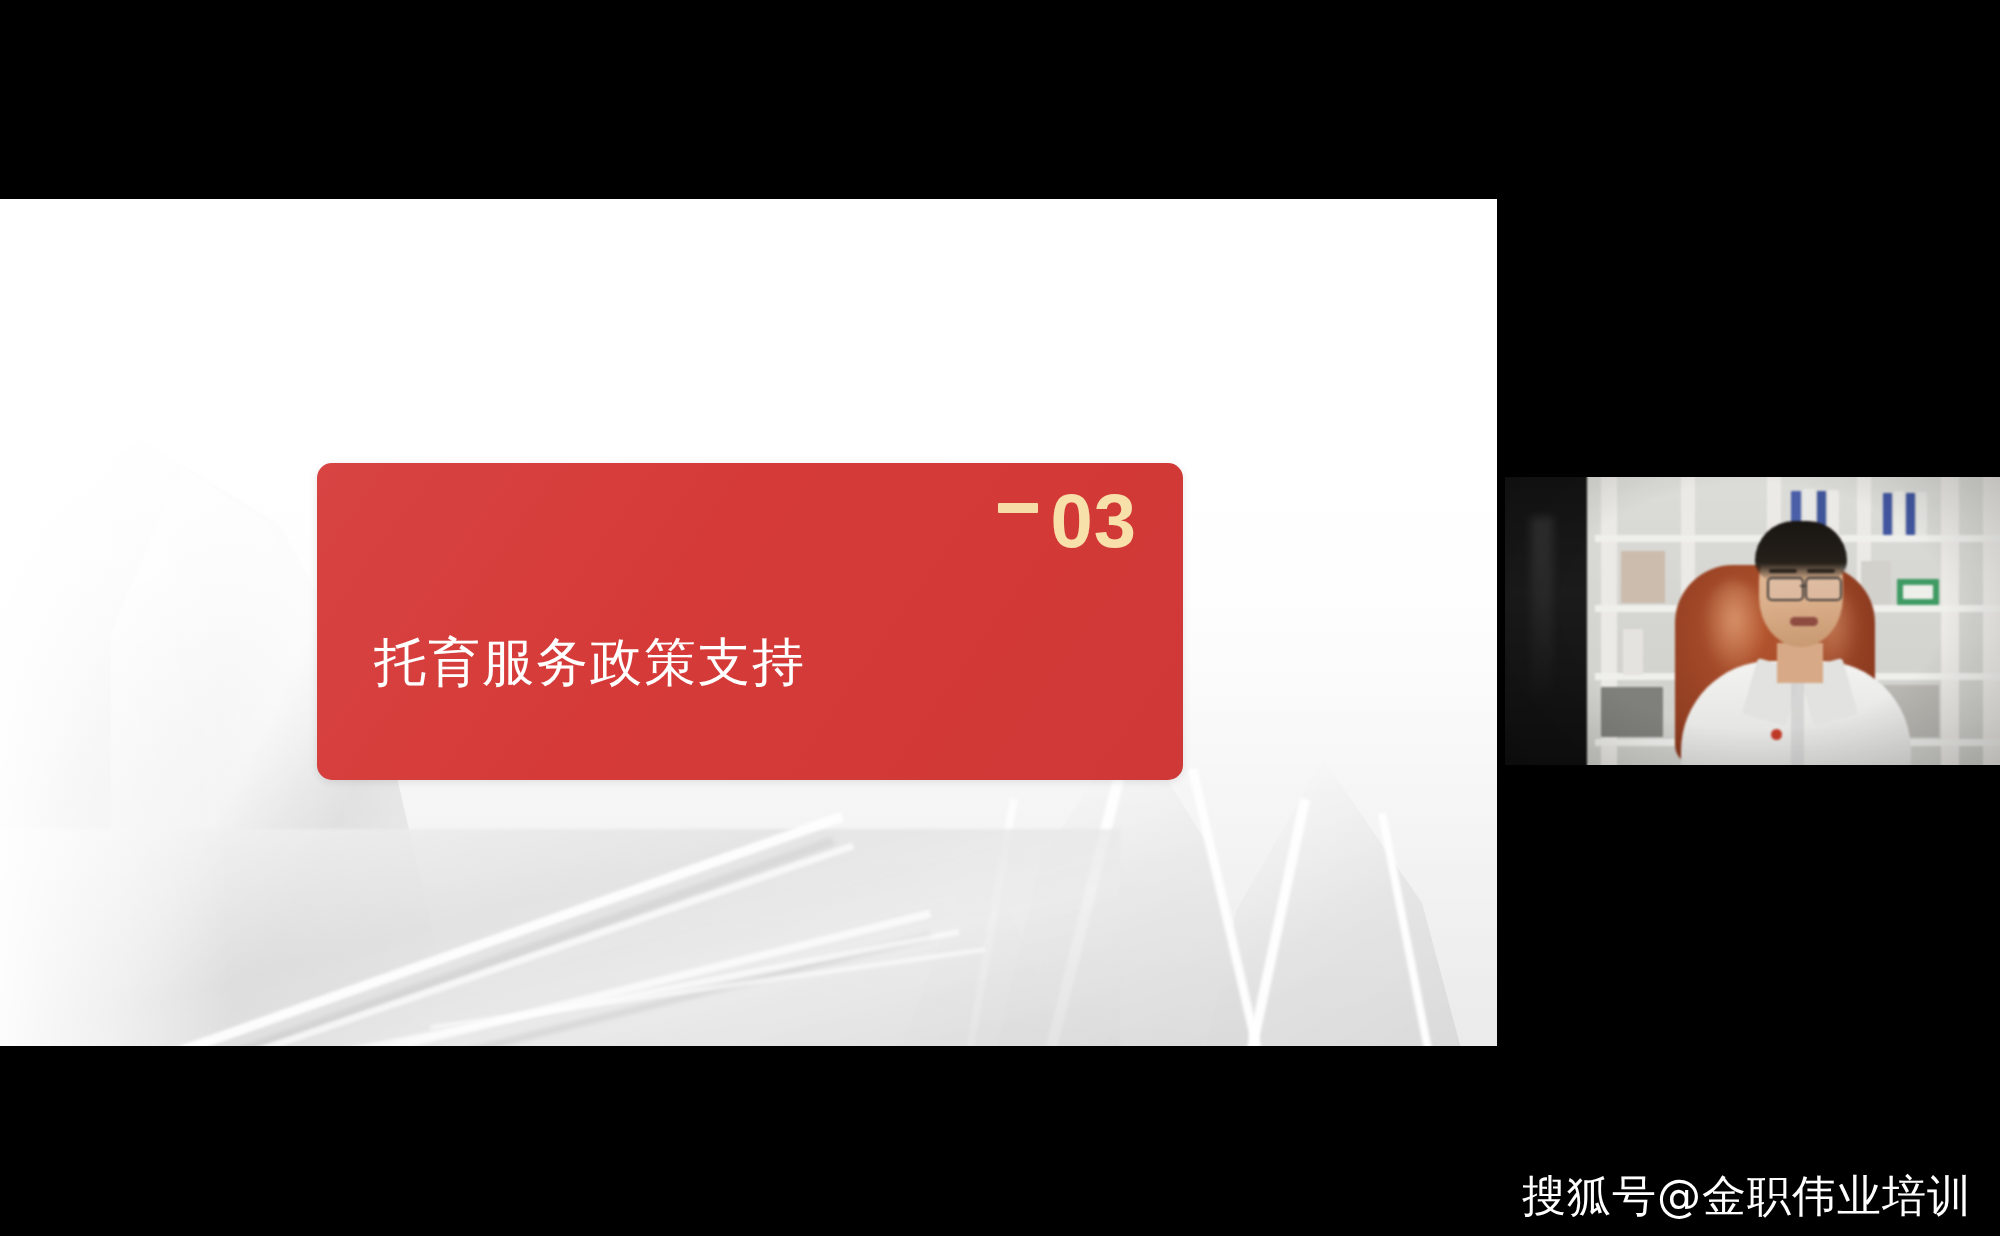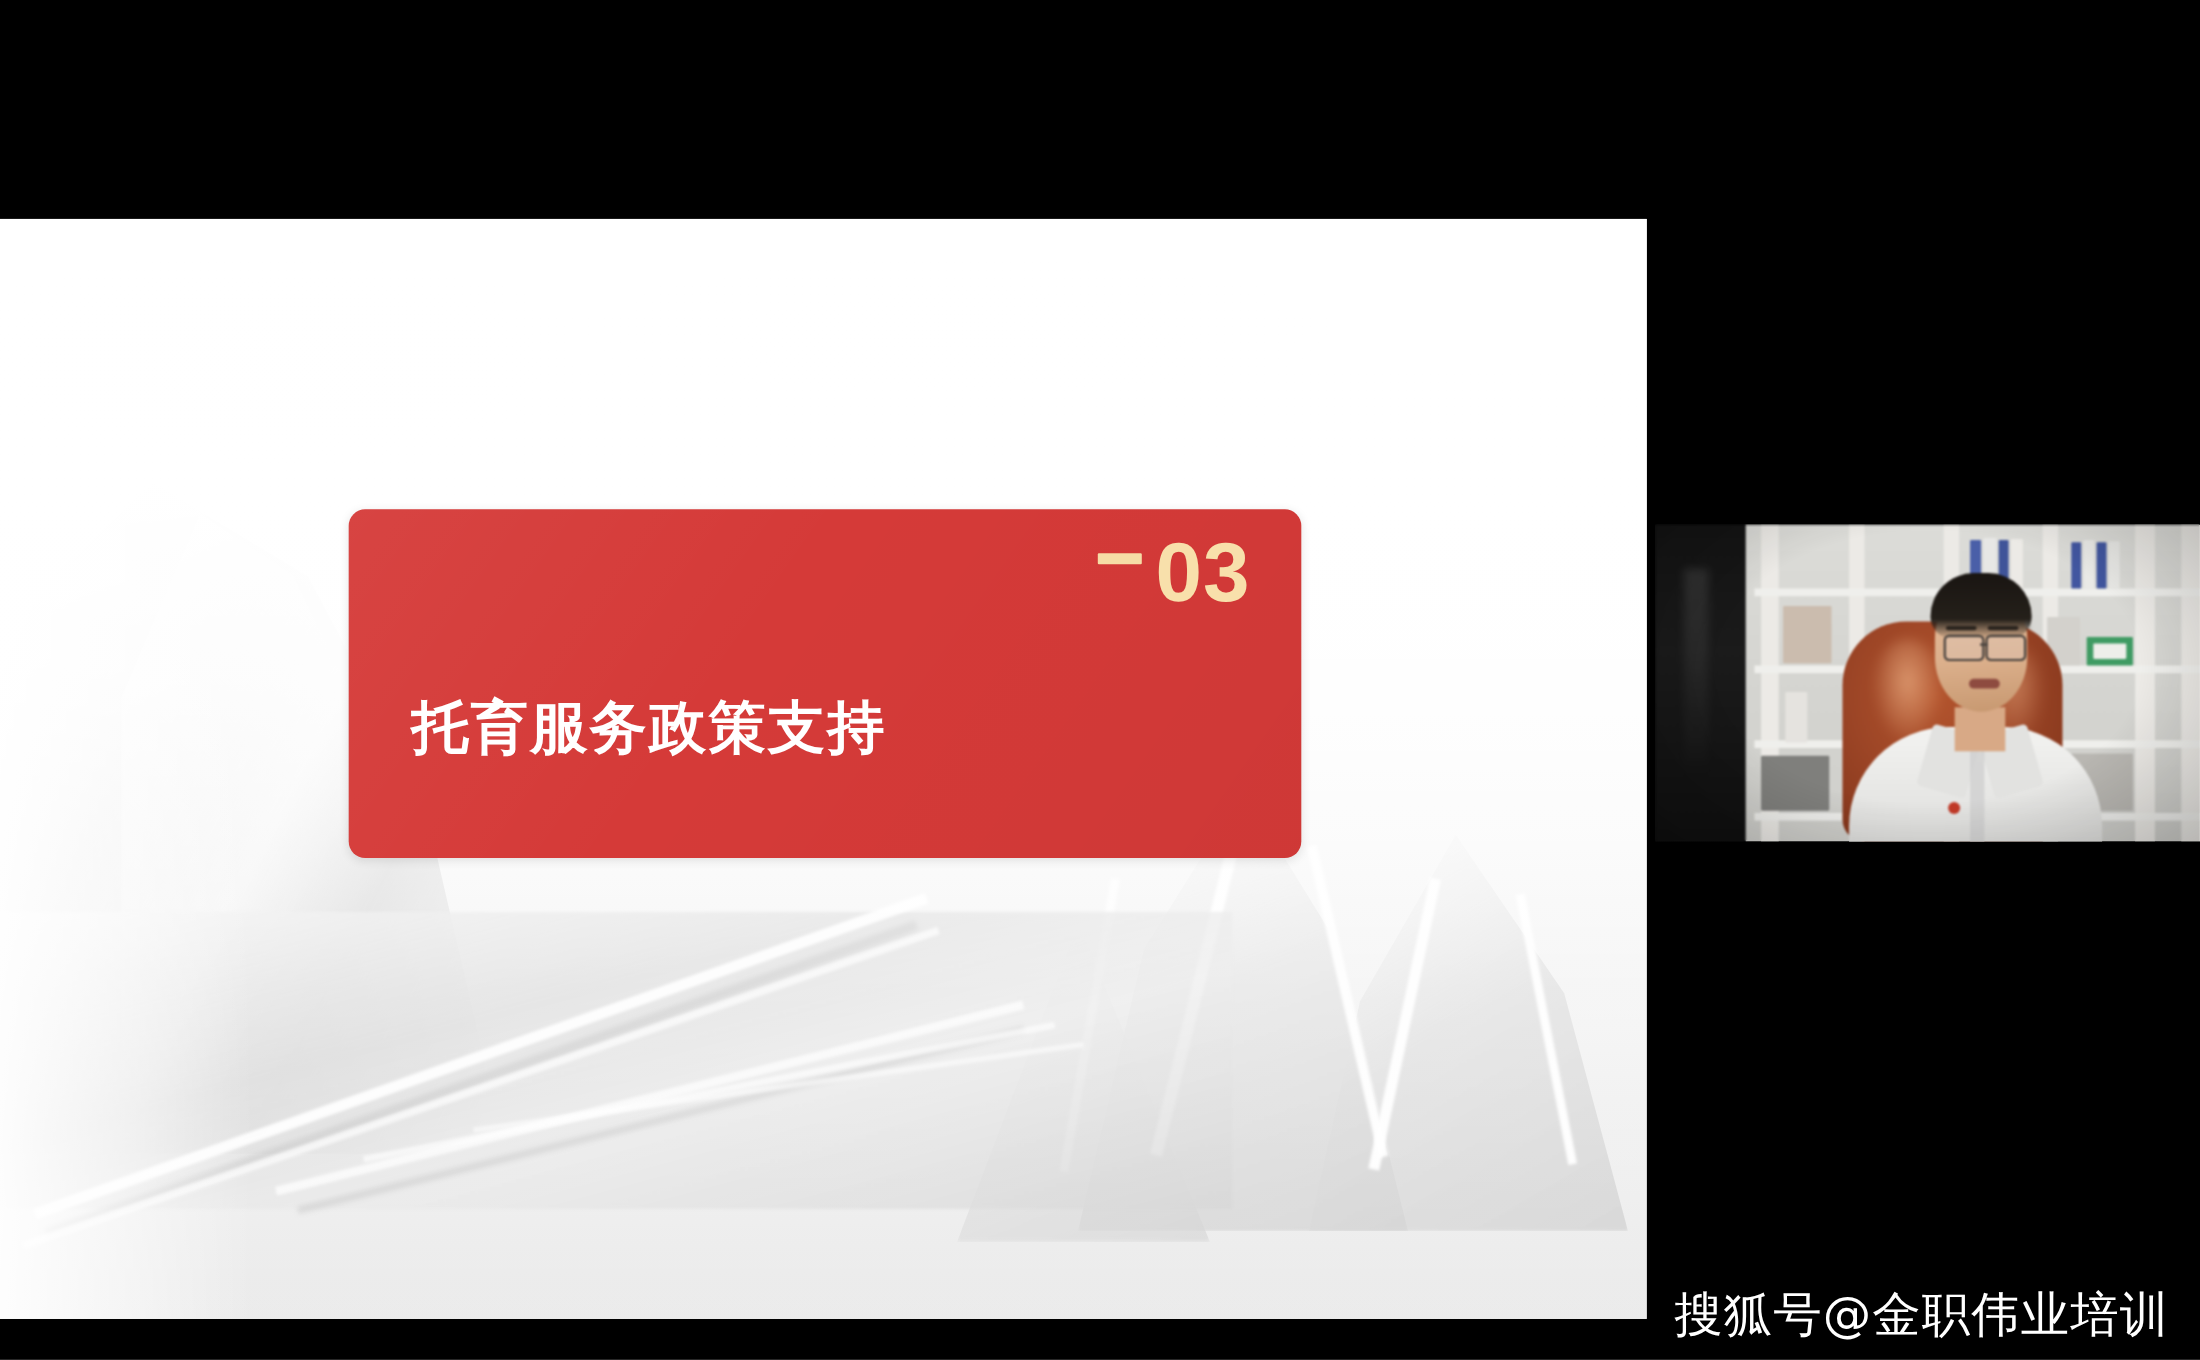--- a/index.html
+++ b/index.html
@@ -4,21 +4,21 @@
 <style>
   html,body{margin:0;padding:0;background:#000;}
   body{
     width:2000px;height:1236px;position:relative;overflow:hidden;
     font-family:"Liberation Sans","DejaVu Sans",sans-serif;
     background:#000;
   }
 
   
   #slide{
-    position:absolute;left:0px;top:199px;width:1497px;height:1000px;
+    position:absolute;left:0px;top:199px;width:1497px;height:847px;
     background:#ffffff;overflow:hidden;
   }
 
   
   .mtn{position:absolute;pointer-events:none;}
 
   #mtn-sky{
     left:0;top:0;width:100%;height:100%;
     background:linear-gradient(180deg,#ffffff 0%,#fdfdfd 28%,#fafafa 45%,#f3f3f3 62%,#ebebeb 80%,#e2e2e2 100%);
   }
@@ -122,21 +122,21 @@
     display:block;width:40px;height:10px;background:#f6dca6;
     margin-top:20px;border-radius:1px;
   }
   #number-text{
     font-size:76px;font-weight:bold;color:#f8e0ab;
     letter-spacing:1px;line-height:1;
     font-family:"Liberation Sans","DejaVu Sans",sans-serif;
   }
   #card-title{
     position:absolute;left:57px;top:171px;
-    font-size:52px;font-weight:bold;color:#ffffff;
+    font-size:52px;font-weight:normal;color:#ffffff;
     letter-spacing:2px;line-height:1.1;white-space:nowrap;
     font-family:"DejaVu Sans","Liberation Sans",sans-serif;
   }
 
   
   #webcam{
     position:absolute;left:1505px;top:477px;width:495px;height:288px;
     overflow:hidden;background:#0c0c0c;
   }
   .wc{position:absolute;}

